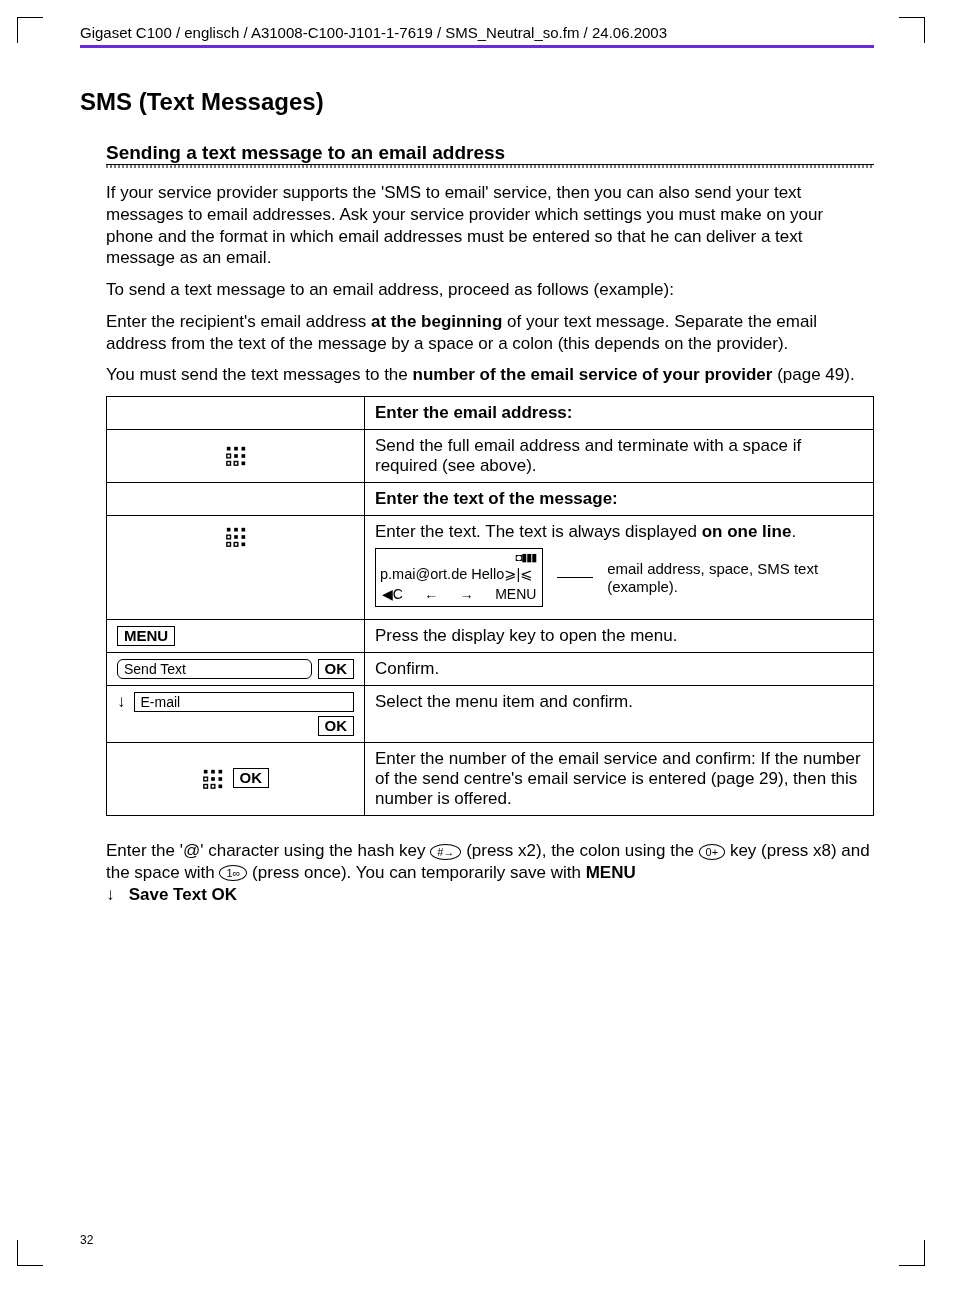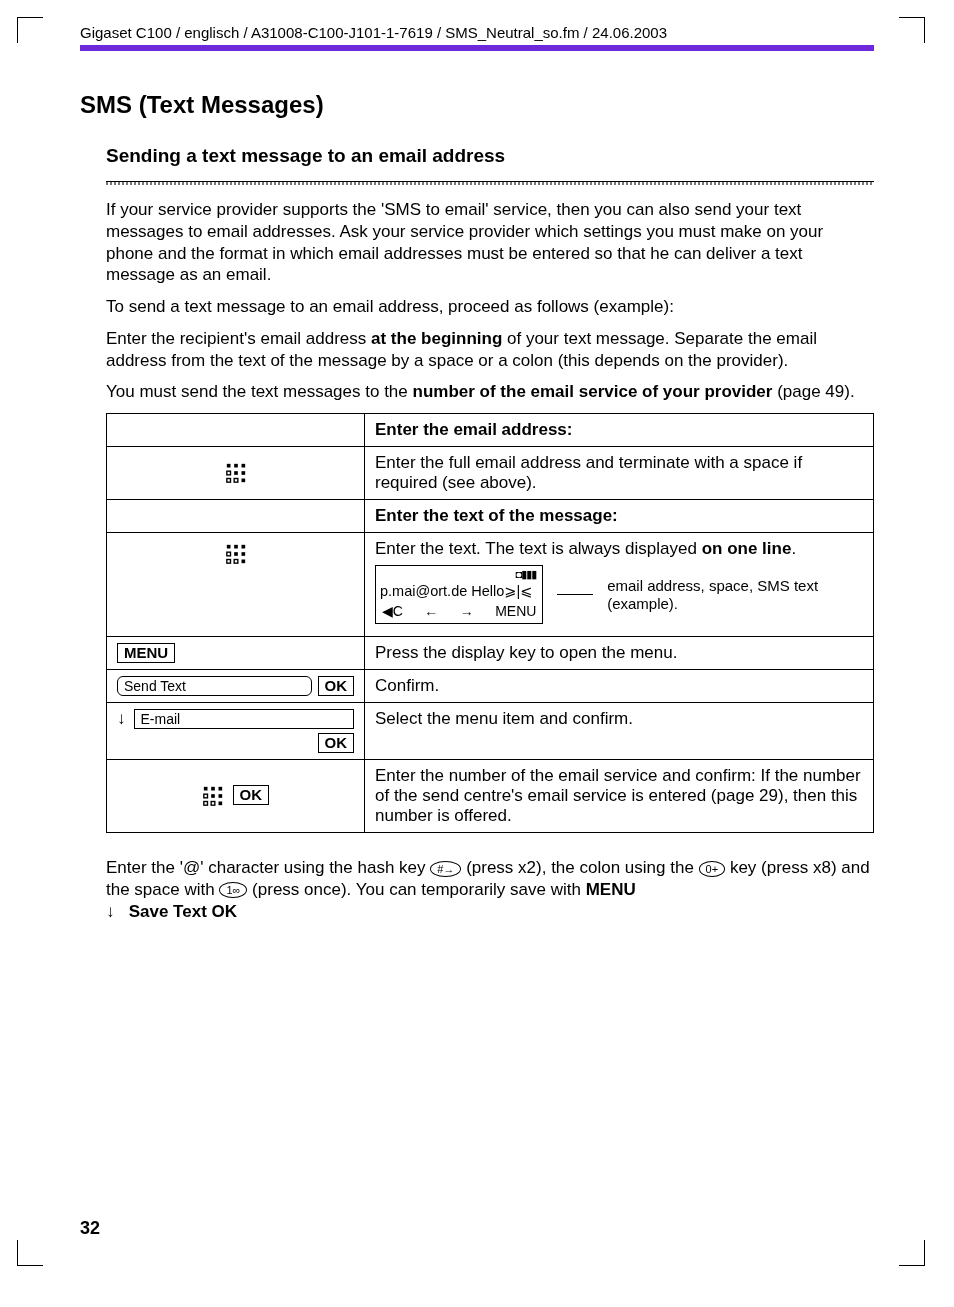--- a/index.html
+++ b/index.html
@@ -20,34 +20,34 @@
   .crop-tr { top: 30px; right: 42px; border-top: 1.5px solid #000; border-right: 1.5px solid #000; transform: translate(13px,-13px); }
   .crop-bl { bottom: 54px; left: 30px; border-bottom: 1.5px solid #000; border-left: 1.5px solid #000; transform: translate(-13px,13px); }
   .crop-br { bottom: 54px; right: 42px; border-bottom: 1.5px solid #000; border-right: 1.5px solid #000; transform: translate(13px,13px); }
   .crop-tl::after,.crop-tr::after,.crop-bl::after,.crop-br::after{content:'';position:absolute;background:#fff;}
   .page {
     position: absolute;
     top: 24px; left: 80px; right: 80px; bottom: 60px;
   }
   .runhead {
     font-size: 15px;
-    border-bottom: 6px solid #6d28d9;
+    border-bottom: 3px solid #6d28d9;
     padding-bottom: 4px;
     margin-bottom: 40px;
   }
   .section-title {
     font-weight: 700;
     font-size: 24px;
     margin-bottom: 26px;
   }
   .sub-block { margin-left: 26px; }
   .sub-title {
     font-weight: 700;
     font-size: 19px;
-    margin-bottom: 14px;
+    margin-bottom: 0;
   }
   .sub-rule {
     height: 4px;
     background: repeating-linear-gradient(90deg,#777 0 2px,#fff 2px 4px);
     border-top: 1.5px solid #000;
     margin-bottom: 14px;
   }
   .para { font-size: 17px; line-height: 1.28; margin: 10px 0; }
   .bold { font-weight: 700; }
   table.proc {
@@ -109,23 +109,23 @@
     padding: 0 6px;
     font-size: 11px;
     line-height: 14px;
     vertical-align: middle;
     font-family: Arial, sans-serif;
     min-width: 22px;
     text-align: center;
   }
   .page-num {
     position: absolute;
-    bottom: 8px; left: 0;
-    font-weight: 700;
-    font-size: 18px;
+    bottom: 0; left: 0;
+    font-weight: 400;
+    font-size: 12px;
   }
   .down-arrow { font-weight: 700; }
 </style>
 </head>
 <body>
 
 <div class="crop-tl"></div>
 <div class="crop-tr"></div>
 <div class="crop-bl"></div>
 <div class="crop-br"></div>
@@ -168,21 +168,21 @@
                     <rect x="18" y="18" width="4" height="4"></rect>
                   </g>
                   <g fill="none" stroke="#000" stroke-width="1.5">
                     <rect x="2" y="10" width="4" height="4"></rect>
                     <rect x="2" y="18" width="4" height="4"></rect>
                     <rect x="10" y="18" width="4" height="4"></rect>
                   </g>
                 </svg>
           </span>
         </td>
-        <td>Enter the full email address and terminate with a space if required (see above).</td>
+        <td>Send the full email address and terminate with a space if required (see above).</td>
       </tr>
       <tr>
         <td class="left"></td>
         <td class="cell-head">Enter the text of the message:</td>
       </tr>
       <tr>
         <td class="left" style="text-align:center;vertical-align:top;padding-top:10px;">
           <span class="keypad-icon">
             <svg viewBox="0 0 24 24">
                   <g fill="#000">

